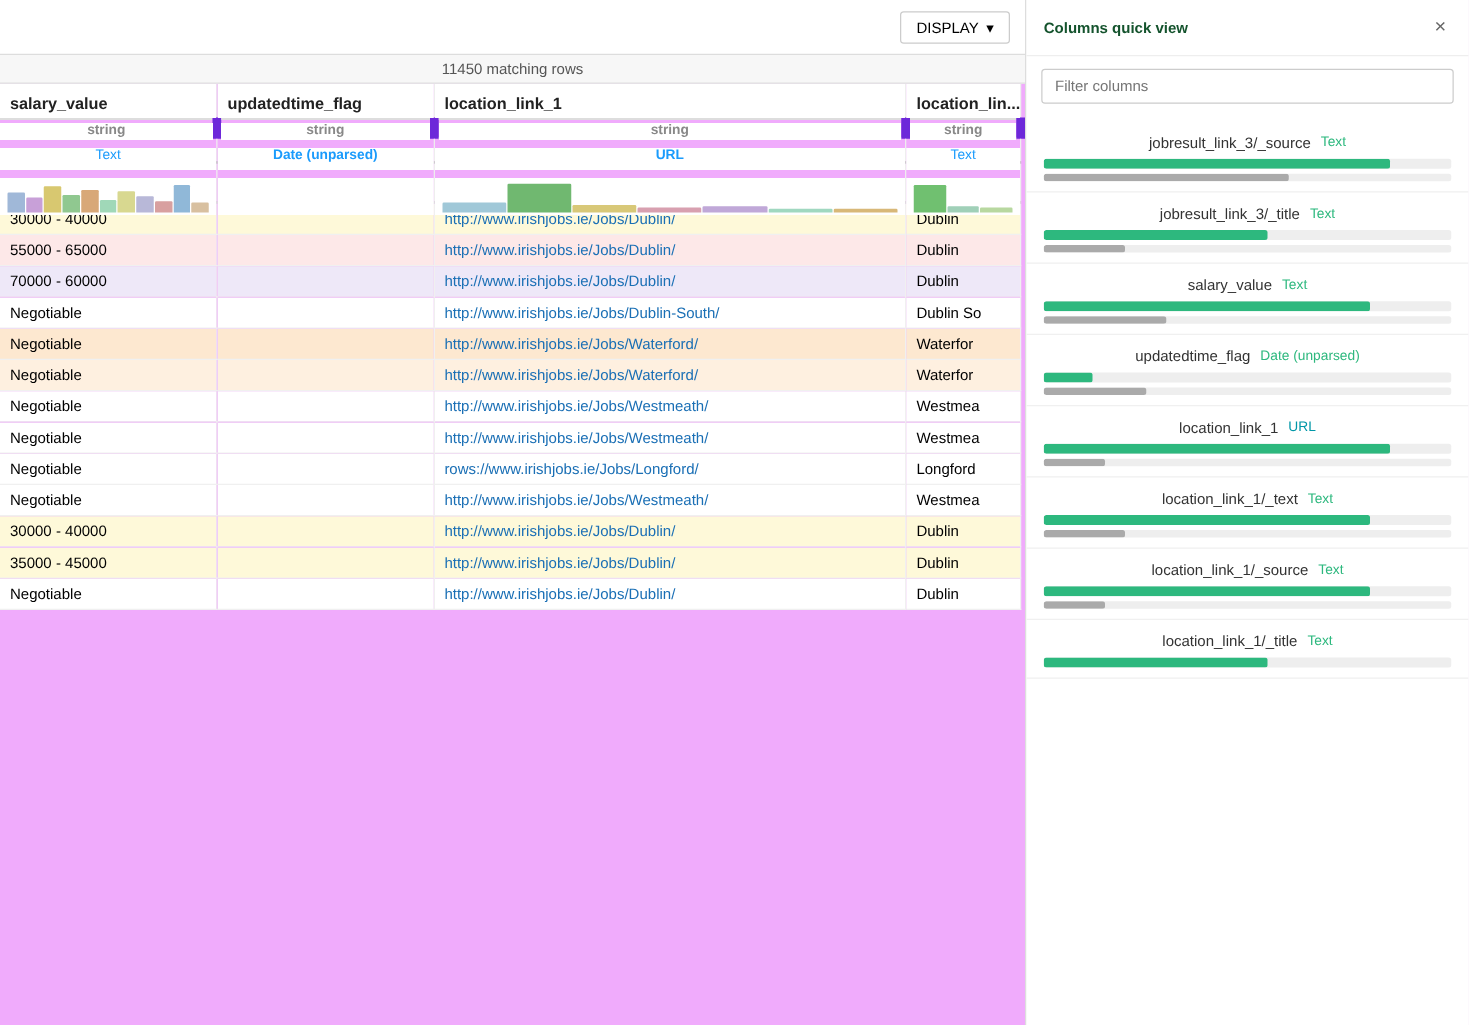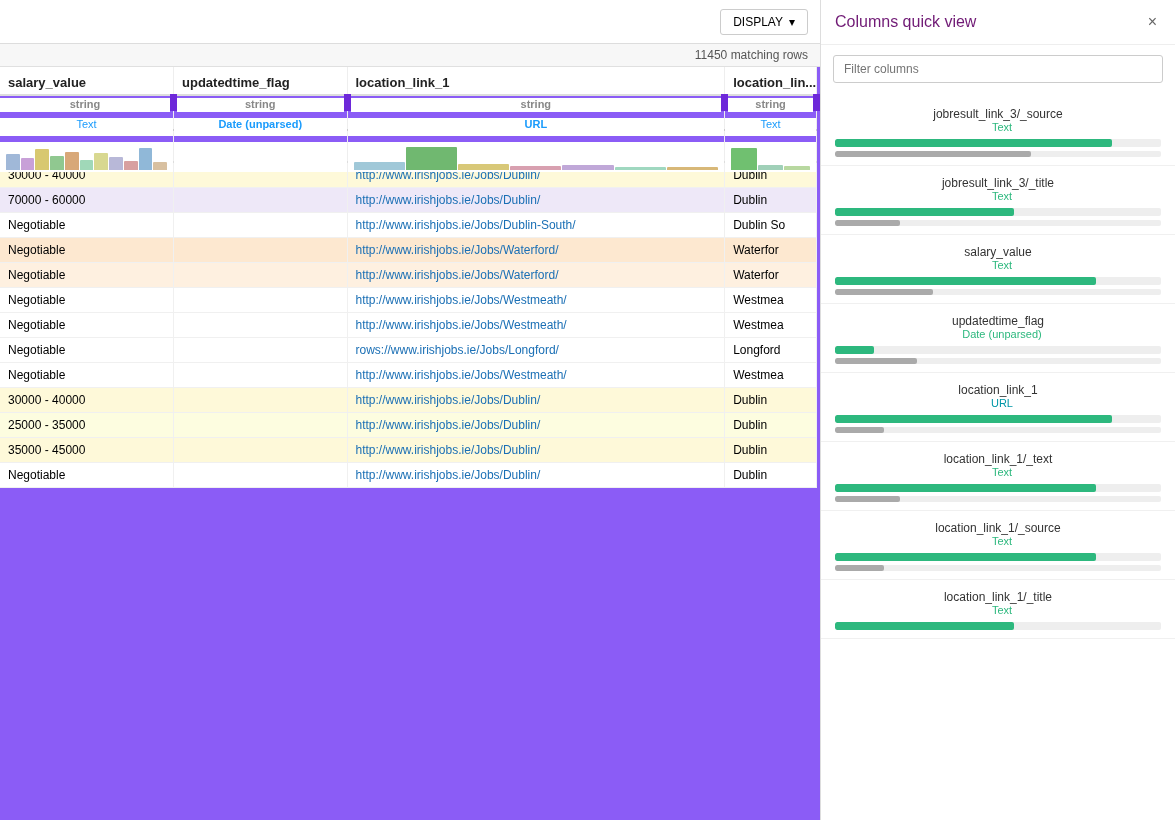--- a/index.html
+++ b/index.html
@@ -12,21 +12,21 @@
       background: #fff;
       position: relative;
     }
 
     
     .table-area {
       flex: 1;
       display: flex;
       flex-direction: column;
       overflow: hidden;
-      background: #8b5cf6;
+      background: #f0abfc;
     }
 
     .top-bar {
       display: flex;
       justify-content: flex-end;
       align-items: center;
       padding: 8px 12px;
       border-bottom: 1px solid #ddd;
       background: #fff;
       height: 44px;
@@ -39,21 +39,21 @@
       padding: 5px 12px;
       font-size: 12px;
       cursor: pointer;
       display: flex;
       align-items: center;
       gap: 6px;
     }
 
     .row-count-bar {
       display: flex;
-      justify-content: flex-end;
+      justify-content: center;
       padding: 4px 12px;
       font-size: 12px;
       color: #555;
       background: #f7f7f7;
       border-bottom: 1px solid #e0e0e0;
     }
 
     
     .table-wrapper {
       flex: 1;
@@ -165,23 +165,23 @@
 
     .panel-header {
       display: flex;
       justify-content: space-between;
       align-items: center;
       padding: 12px 14px;
       border-bottom: 1px solid #eee;
     }
 
     .panel-title {
-      font-size: 16px;
-      font-weight: normal;
-      color: #701a75;
+      font-size: 12px;
+      font-weight: bold;
+      color: #14532d;
     }
 
     .close-btn {
       background: none;
       border: none;
       font-size: 16px;
       cursor: pointer;
       color: #666;
       line-height: 1;
       padding: 2px 4px;
@@ -207,23 +207,22 @@
     .panel-scroll::-webkit-scrollbar-thumb { background: #bbb; border-radius: 3px; }
 
     .col-item {
       padding: 10px 14px 8px 14px;
       border-bottom: 1px solid #f0f0f0;
     }
 
     .col-item-header {
       display: flex;
       align-items: center;
-      justify-content: flex-end;
+      justify-content: center;
       margin-bottom: 6px;
-      flex-direction: column;
     }
 
     .col-item-name {
       font-size: 12px;
       color: #333;
       font-weight: normal;
     }
 
     .col-item-type {
       font-size: 11px;
@@ -371,20 +370,26 @@
             </th>
           </tr>
         </thead>
         <tbody id="table-body">
         <tr class="row-yellow">
               <td>30000 - 40000</td>
               <td></td>
               <td style="color: rgb(26, 111, 181);">http://www.irishjobs.ie/Jobs/Dublin/</td>
               <td>Dublin</td>
             </tr>
+            <tr class="row-pink">
+              <td>55000 - 65000</td>
+              <td></td>
+              <td style="color: rgb(26, 111, 181);">http://www.irishjobs.ie/Jobs/Dublin/</td>
+              <td>Dublin</td>
+            </tr>
             <tr class="row-purple">
               <td>70000 - 60000</td>
               <td></td>
               <td style="color: rgb(26, 111, 181);">http://www.irishjobs.ie/Jobs/Dublin/</td>
               <td>Dublin</td>
             </tr>
             <tr class="row-white">
               <td>Negotiable</td>
               <td></td>
               <td style="color: rgb(26, 111, 181);">http://www.irishjobs.ie/Jobs/Dublin-South/</td>
@@ -421,26 +426,20 @@
               <td>Longford</td>
             </tr>
             <tr class="row-white">
               <td>Negotiable</td>
               <td></td>
               <td style="color: rgb(26, 111, 181);">http://www.irishjobs.ie/Jobs/Westmeath/</td>
               <td>Westmea</td>
             </tr>
             <tr class="row-yellow">
               <td>30000 - 40000</td>
-              <td></td>
-              <td style="color: rgb(26, 111, 181);">http://www.irishjobs.ie/Jobs/Dublin/</td>
-              <td>Dublin</td>
-            </tr>
-            <tr class="row-light-yellow">
-              <td>25000 - 35000</td>
               <td></td>
               <td style="color: rgb(26, 111, 181);">http://www.irishjobs.ie/Jobs/Dublin/</td>
               <td>Dublin</td>
             </tr>
             <tr class="row-yellow">
               <td>35000 - 45000</td>
               <td></td>
               <td style="color: rgb(26, 111, 181);">http://www.irishjobs.ie/Jobs/Dublin/</td>
               <td>Dublin</td>
             </tr>

